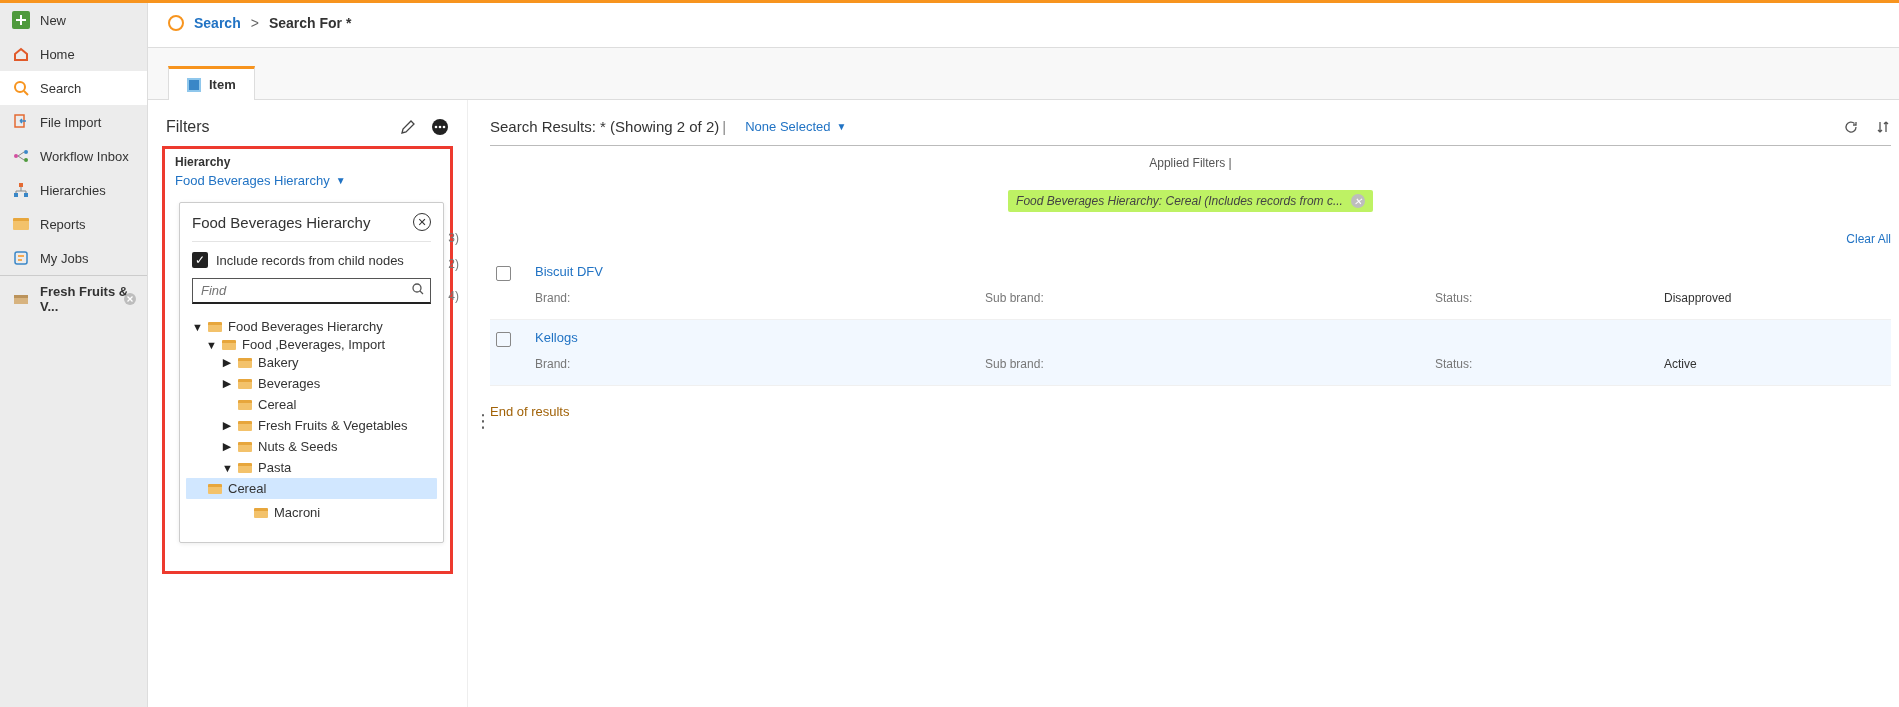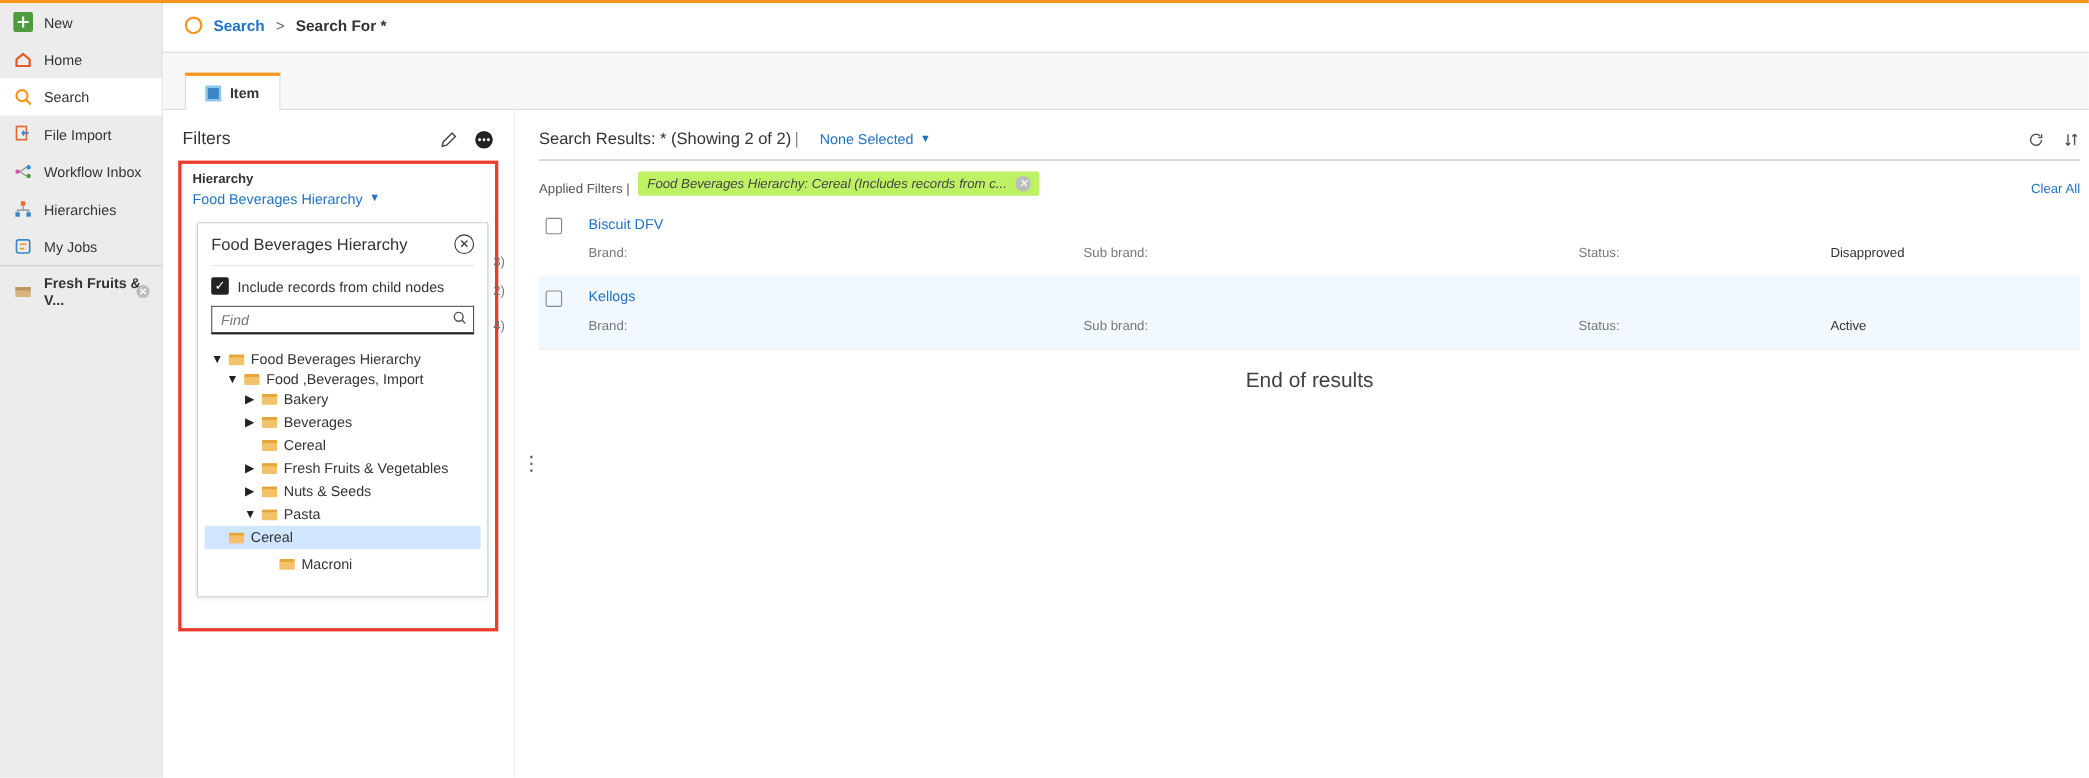--- a/index.html
+++ b/index.html
@@ -77,35 +77,35 @@
 
 .right-panel { flex: 1; padding: 18px 8px 18px 22px; min-width: 0; position: relative; }
 .vdots { position: absolute; left: 6px; top: 310px; color: #555; font-size: 18px; cursor: pointer; }
 .res-head { display: flex; align-items: center; gap: 16px; border-bottom: 1px solid #bbb; padding-bottom: 10px; margin-bottom: 6px; }
 .res-title { font-size: 15px; color: #333; }
 .res-title .pipe { margin: 0 3px; color: #888; }
 .none-sel { color: #2173c4; display: inline-flex; align-items: center; gap: 6px; cursor: pointer; }
 .head-icons { margin-left: auto; display: flex; gap: 16px; color: #555; }
 .head-icons span { cursor: pointer; }
 
-.applied { display: flex; align-items: flex-end; gap: 8px; font-size: 12px; padding: 4px 0 8px; }
+.applied { display: flex; align-items: center; gap: 20px; font-size: 12px; padding: 4px 0 8px; flex-direction: column; }
 .applied-label { color: #555; }
 .chip { background: #bef264; padding: 4px 8px; display: inline-flex; align-items: center; gap: 8px; border-radius: 2px; color:#444;font-style:italic;}
 .chip-x { width: 14px; height: 14px; background: #bdbdbd; border-radius: 50%; color: #fff; font-size: 10px; display: flex; align-items: center; justify-content: center; cursor: pointer; }
 .clear-all { margin-left: auto; color: #2173c4; cursor: pointer; }
 
 
 .row { display: flex; gap: 24px; padding: 10px 6px 14px; border-bottom: 1px solid #f0f0f0; align-items: flex-start; }
 .row.selected { background: #f2f8ff; }
 .row .cb-empty { width: 15px; height: 15px; border: 1.5px solid #888; border-radius: 2px; margin-top: 2px; cursor: pointer; }
 .row-body { flex: 1; display: grid; grid-template-columns: 2fr 2fr 1fr 1fr; gap: 8px; }
 .row-title { color: #2173c4; grid-column: 1 / -1; margin-bottom: 4px; cursor: pointer; }
 .meta-label { color: #777; font-size: 12px; }
 .status-val { color: #333; font-size: 12px; }
-.eor { text-align: center; color: #404040; padding: 18px 0; font-size: 19px; }
+.eor { text-align: left; color: #a16207; padding: 18px 0; font-size: 13px; }
 
 svg { display: block; }
 </style>
 </head>
 <body>
 
 <div class="app">
 
   <div class="sidebar">
     <div class="nav-item">
@@ -157,20 +157,26 @@
     <div class="nav-item">
       <span class="icon-box">
         <svg width="18" height="18">
             <rect x="7" y="2" width="4" height="4" fill="#e46a32"></rect>
             <rect x="2" y="12" width="4" height="4" fill="#3a87c7"></rect>
             <rect x="12" y="12" width="4" height="4" fill="#3a87c7"></rect>
             <path d="M9 6v4m-5 2v-2h10v2" stroke="#888" fill="none"></path>
           </svg>
       </span>
       <span>Hierarchies</span>
+    </div>
+    <div class="nav-item">
+      <span class="icon-box">
+        <span class="folder" style="width:16px;height:12px"></span>
+      </span>
+      <span>Reports</span>
     </div>
     <div class="nav-item">
       <span class="icon-box">
         <svg width="18" height="18">
             <rect x="3" y="3" width="12" height="12" rx="2" fill="none" stroke="#3a87c7" stroke-width="1.5"></rect>
             <path d="M6 7h6M6 11h4" stroke="#f7941e" stroke-width="1.5"></path>
           </svg>
       </span>
       <span>My Jobs</span>
     </div>

